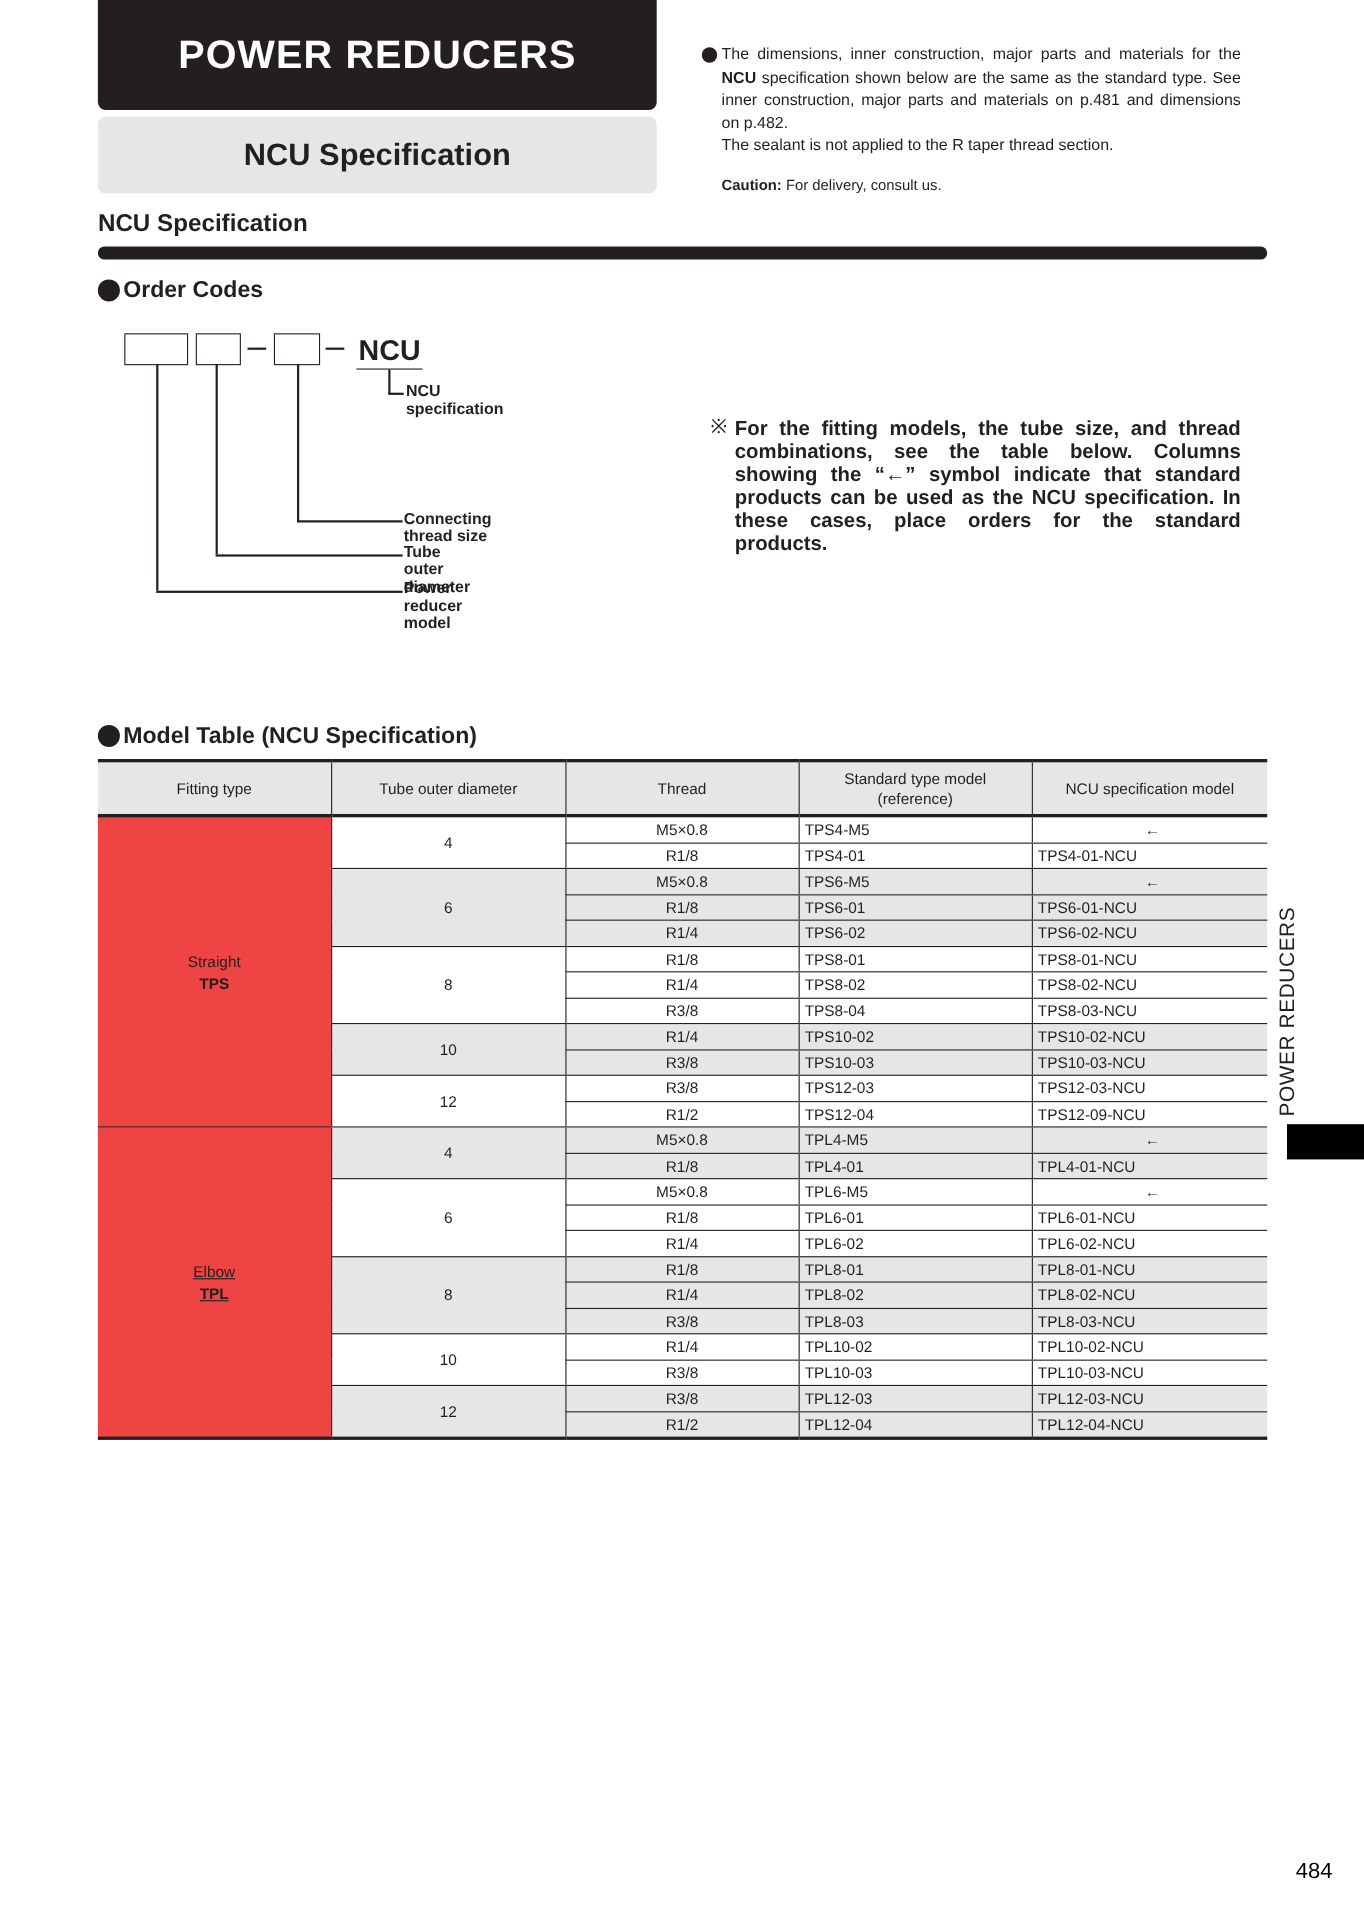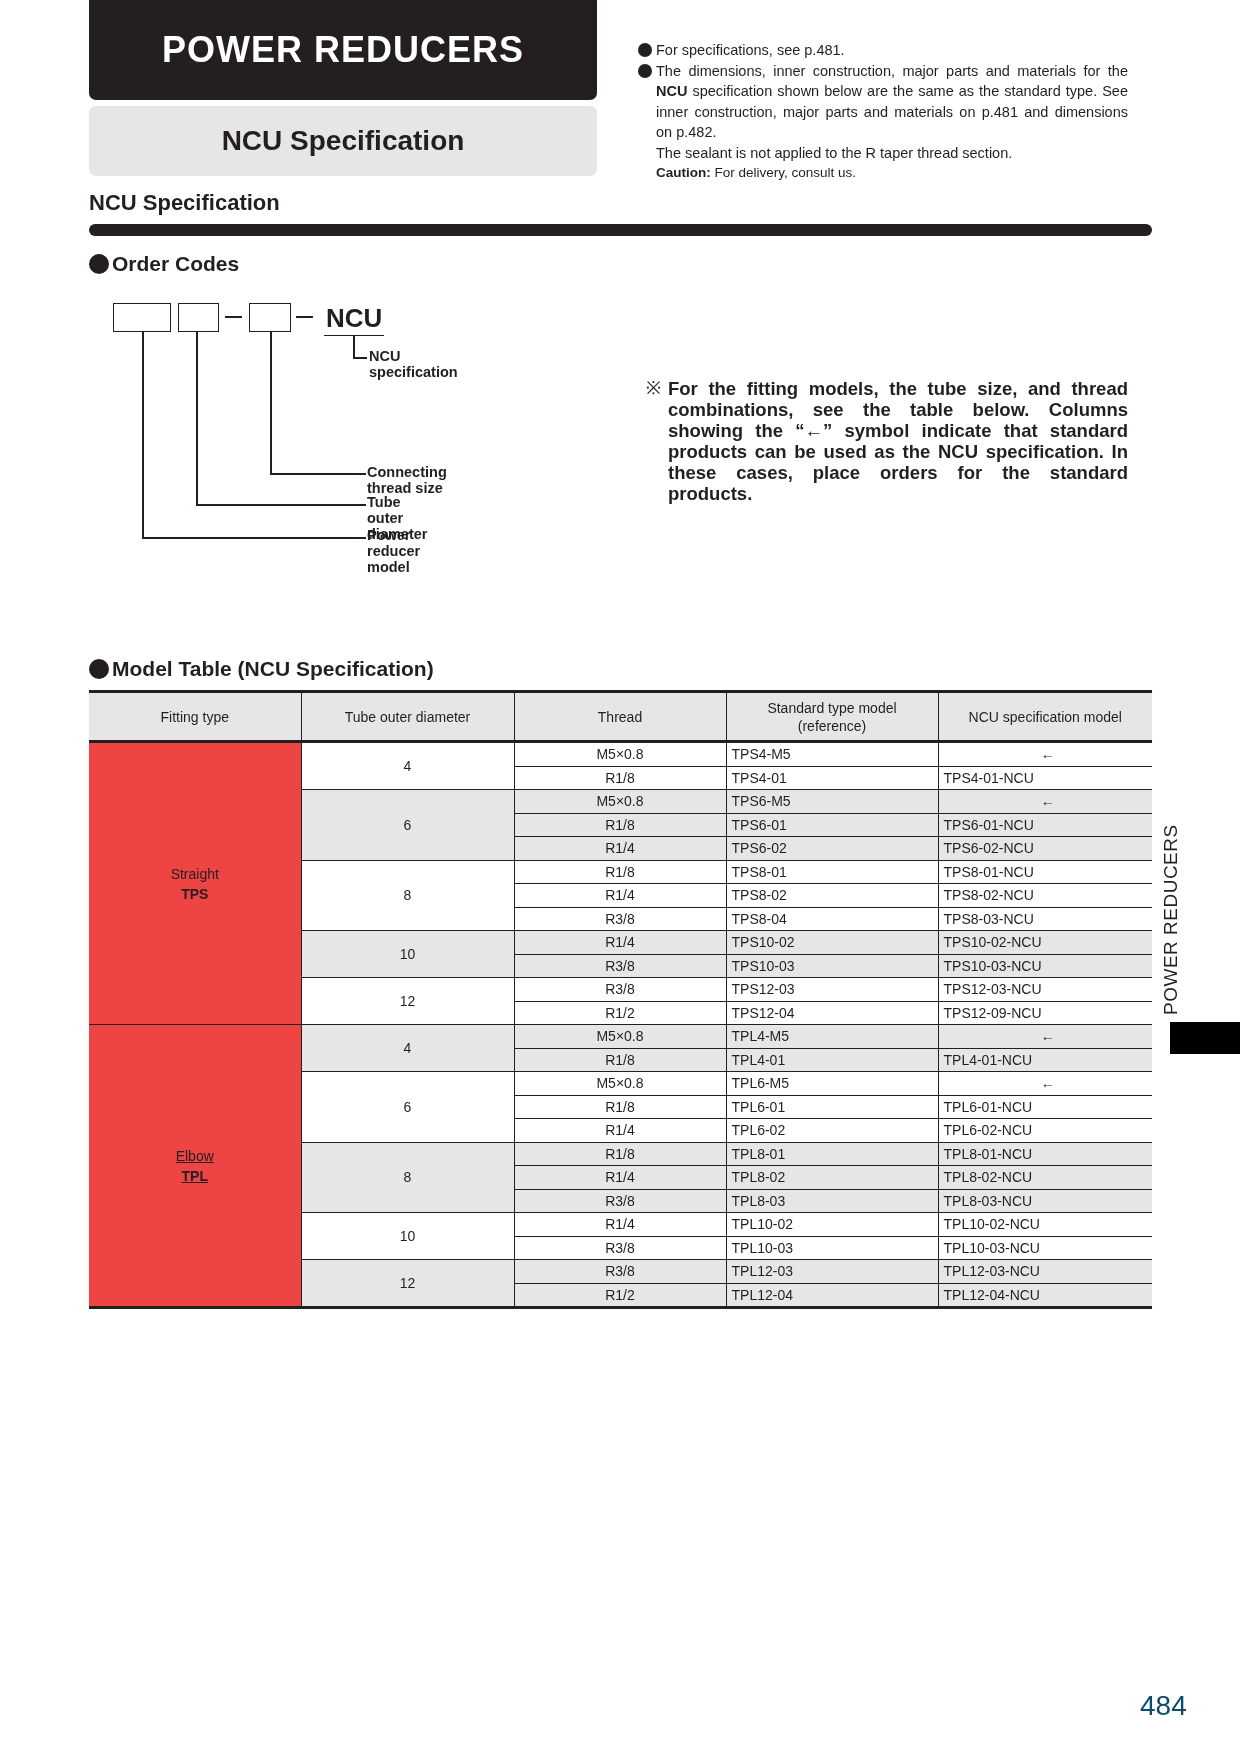--- a/index.html
+++ b/index.html
@@ -8,21 +8,21 @@
   .title-box { position: absolute; left: 89px; top: 0; width: 508px; height: 100px; background: #231f20; border-radius: 0 0 7px 7px; display: flex; align-items: center; justify-content: center; }
   .title-box span { color: #ffffff; font-weight: bold; font-size: 36px; letter-spacing: 1px; }
   .subtitle-box { position: absolute; left: 89px; top: 106px; width: 508px; height: 70px; background: #e6e6e6; border-radius: 7px; display: flex; align-items: center; justify-content: center; }
   .subtitle-box span { font-weight: bold; font-size: 28px; color: #231f20; }
 
   .notes { position: absolute; left: 638px; top: 40px; width: 490px; font-size: 14.5px; line-height: 20.5px; color: #231f20; }
   .note-item { position: relative; padding-left: 18px; }
   .note-item .bullet { position: absolute; left: 0; top: 3px; width: 14px; height: 14px; border-radius: 50%; background: #231f20; }
   .note-item .justify { text-align: justify; }
   .note-item b { font-weight: bold; }
-  .caution { padding-left: 18px; margin-top: 0; font-size: 13.5px; }
+  .caution { padding-left: 18px; margin-top: 16px; font-size: 13.5px; }
   .caution b { font-weight: bold; }
 
   .section-heading { position: absolute; left: 89px; top: 190px; font-size: 22px; font-weight: bold; }
   .section-rule { position: absolute; left: 89px; top: 224px; width: 1063px; height: 12px; background: #231f20; border-radius: 6px; }
 
   .h-bullet { position: absolute; left: 89px; font-size: 21px; font-weight: bold; display: flex; align-items: center; }
   .h-bullet .dot { width: 20px; height: 20px; border-radius: 50%; background: #231f20; margin-right: 3px; }
 
   .code-diagram { position: absolute; left: 0; top: 0; }
   .code-box { position: absolute; border: 1.5px solid #231f20; background: #fff; }
@@ -48,37 +48,33 @@
   table.model td.ncu { padding-left: 5px; }
   table.model td.arrow { text-align: center; }
   table.model tr.shade td.dia, table.model tr.shade td.thr, table.model tr.shade td.std, table.model tr.shade td.ncu { background: #e6e6e6; }
   table.model td.dia.shade { background: #e6e6e6; }
   table.model tr.group-end td { border-bottom: 1.5px solid #231f20; }
   table.model tr.last td { border-bottom: 3px solid #231f20; }
 
   .side-tab-text { position: absolute; left: 1160px; top: 1015px; transform: rotate(-90deg); transform-origin: left top; font-size: 19px; letter-spacing: 0.5px; color: #231f20; white-space: nowrap; }
   .side-tab-block { position: absolute; left: 1170px; top: 1022px; width: 70px; height: 32px; background: #000; }
 
-  .page-number { position: absolute; left: 1140px; top: 1690px; font-size: 28px; color: #0c4a6e; }
+  .page-number { position: absolute; left: 1178px; top: 1690px; font-size: 20px; color: #000000; }
 </style>
 </head>
 <body>
 
 <div class="title-box">
   <span>POWER REDUCERS</span>
 </div>
 <div class="subtitle-box">
   <span>NCU Specification</span>
 </div>
 
 <div class="notes">
-  <div class="note-item">
-    <span class="bullet"></span>
-    <span>For specifications, see p.481.</span>
-  </div>
   <div class="note-item">
     <span class="bullet"></span>
     <div class="justify"><span>The dimensions, inner construction, major parts and materials for the </span><b>NCU</b><span> specification shown below are the same as the standard type. See inner construction, major parts and materials on p.481 and dimensions on p.482.</span></div>
     <div>The sealant is not applied to the R taper thread section.</div>
   </div>
   <div class="caution">
     <b>Caution:</b><span> For delivery, consult us.</span>
   </div>
 </div>
 

